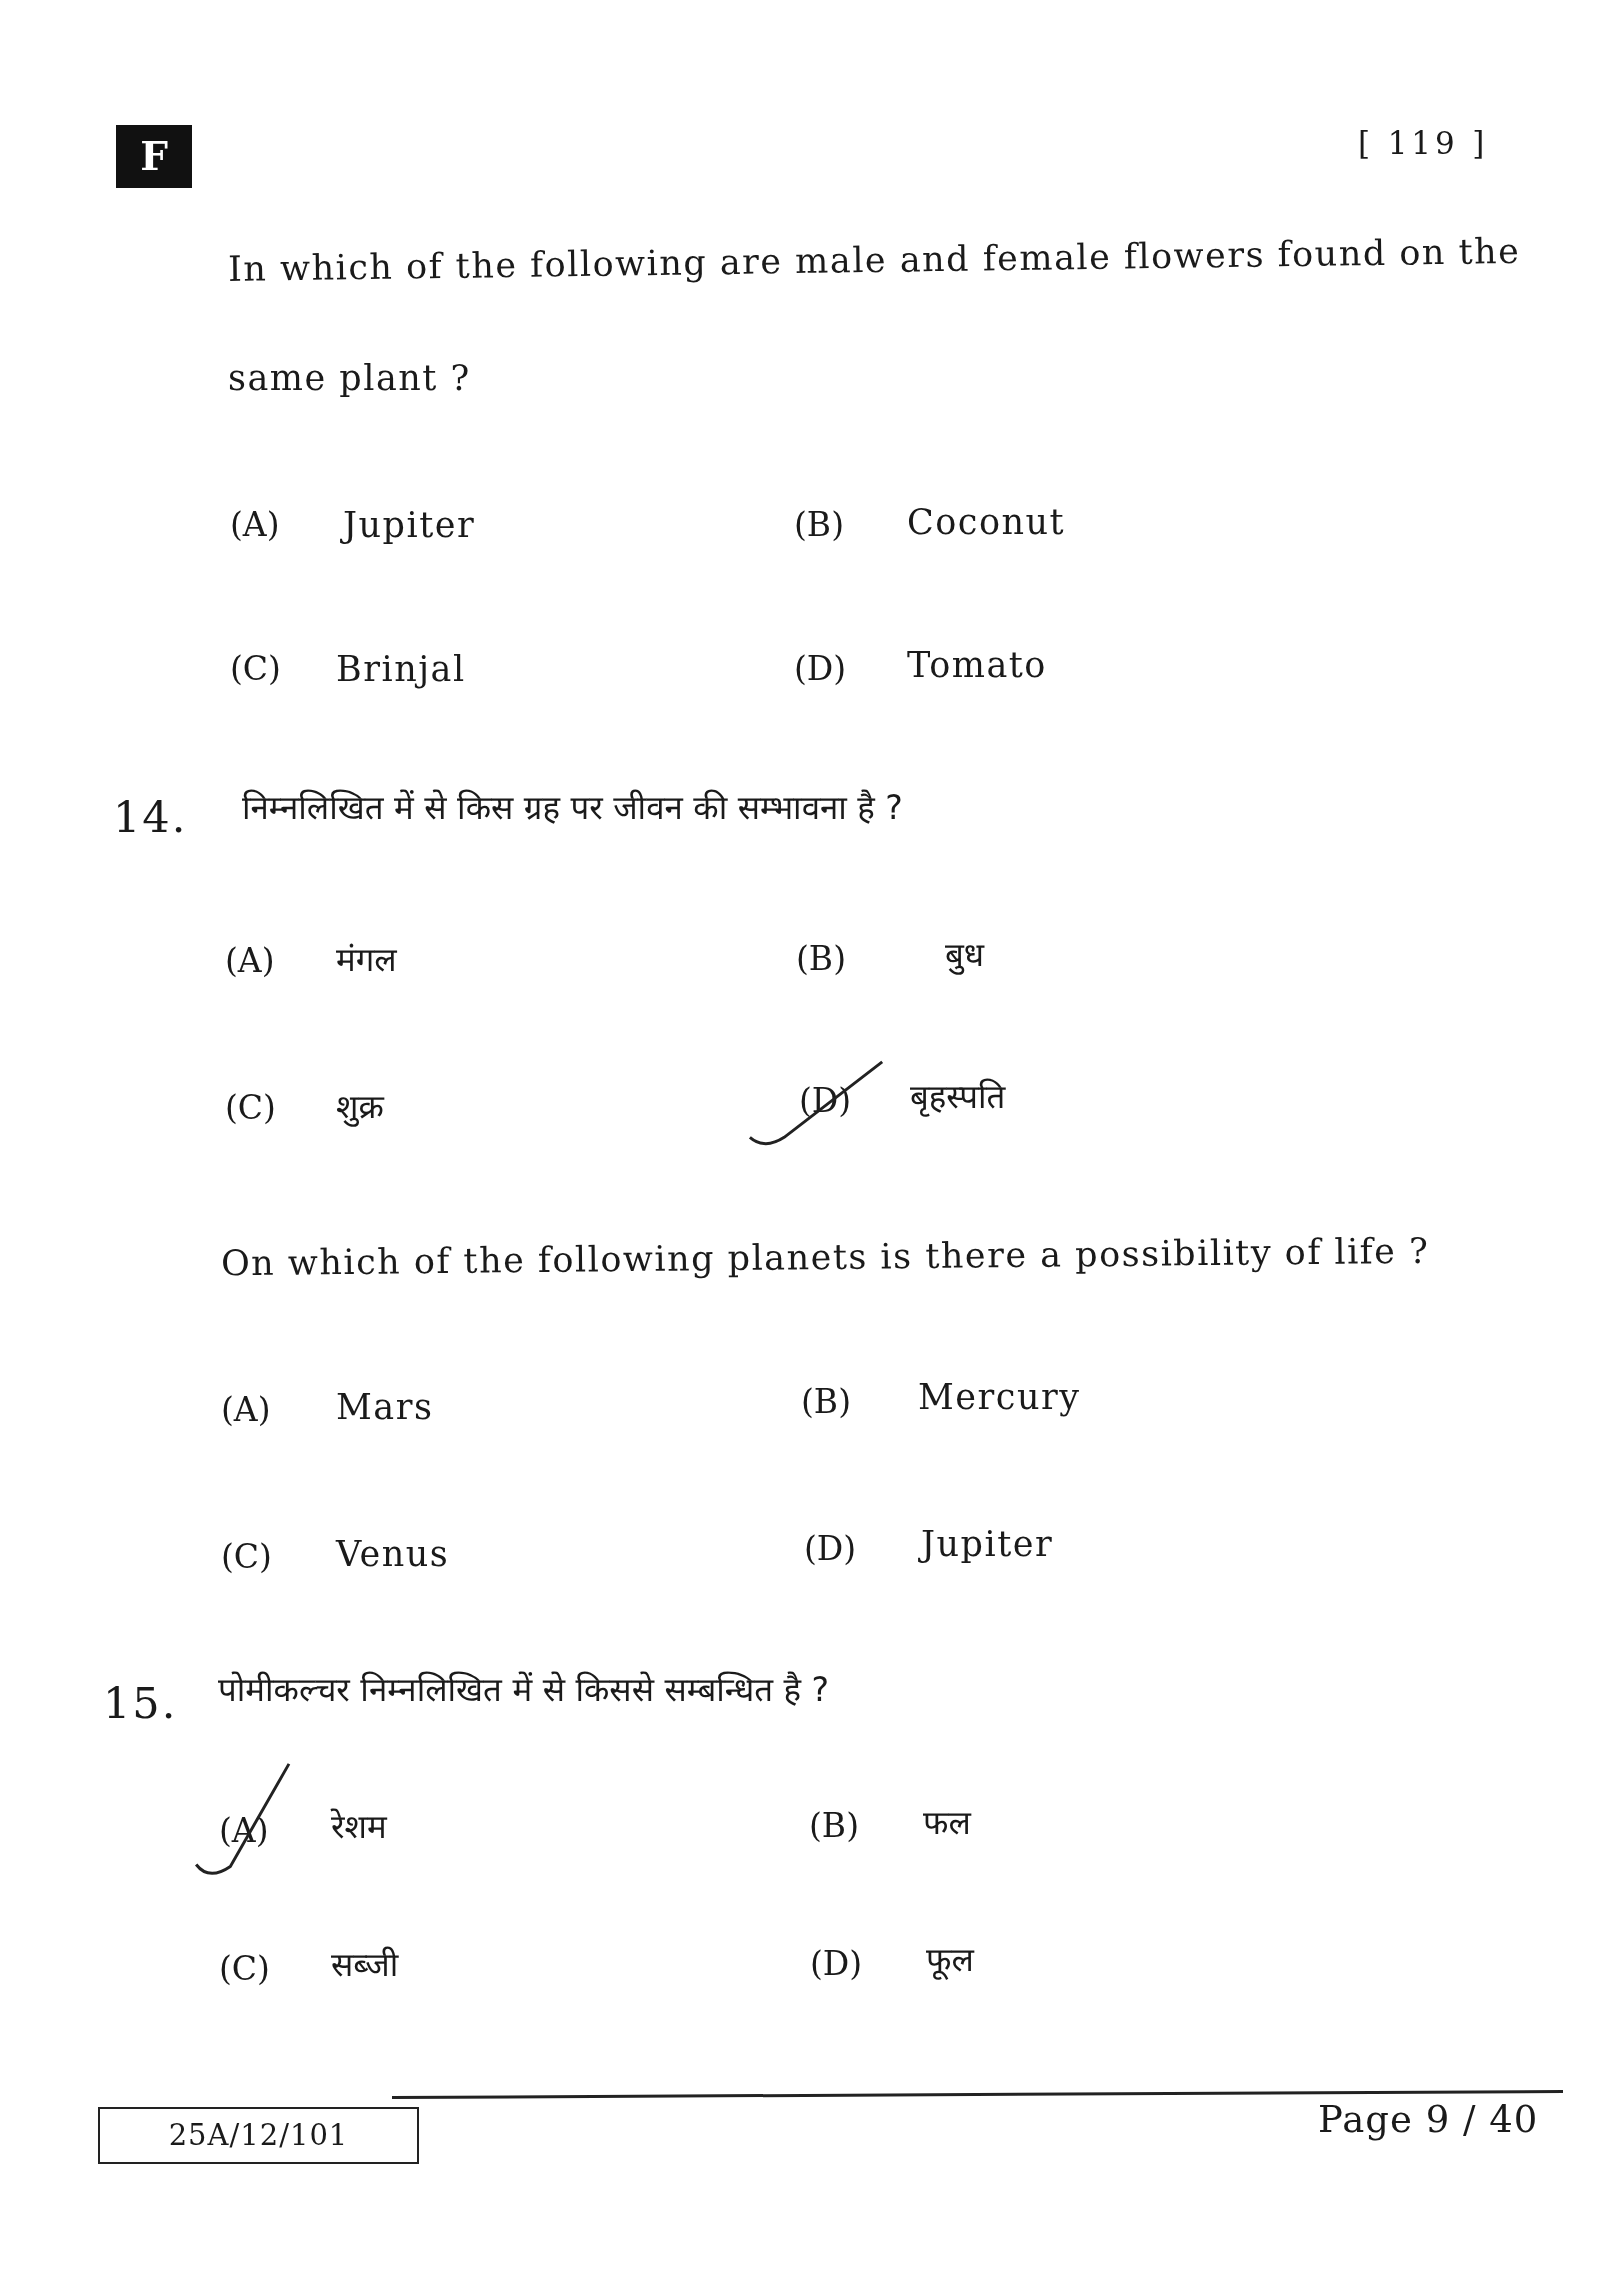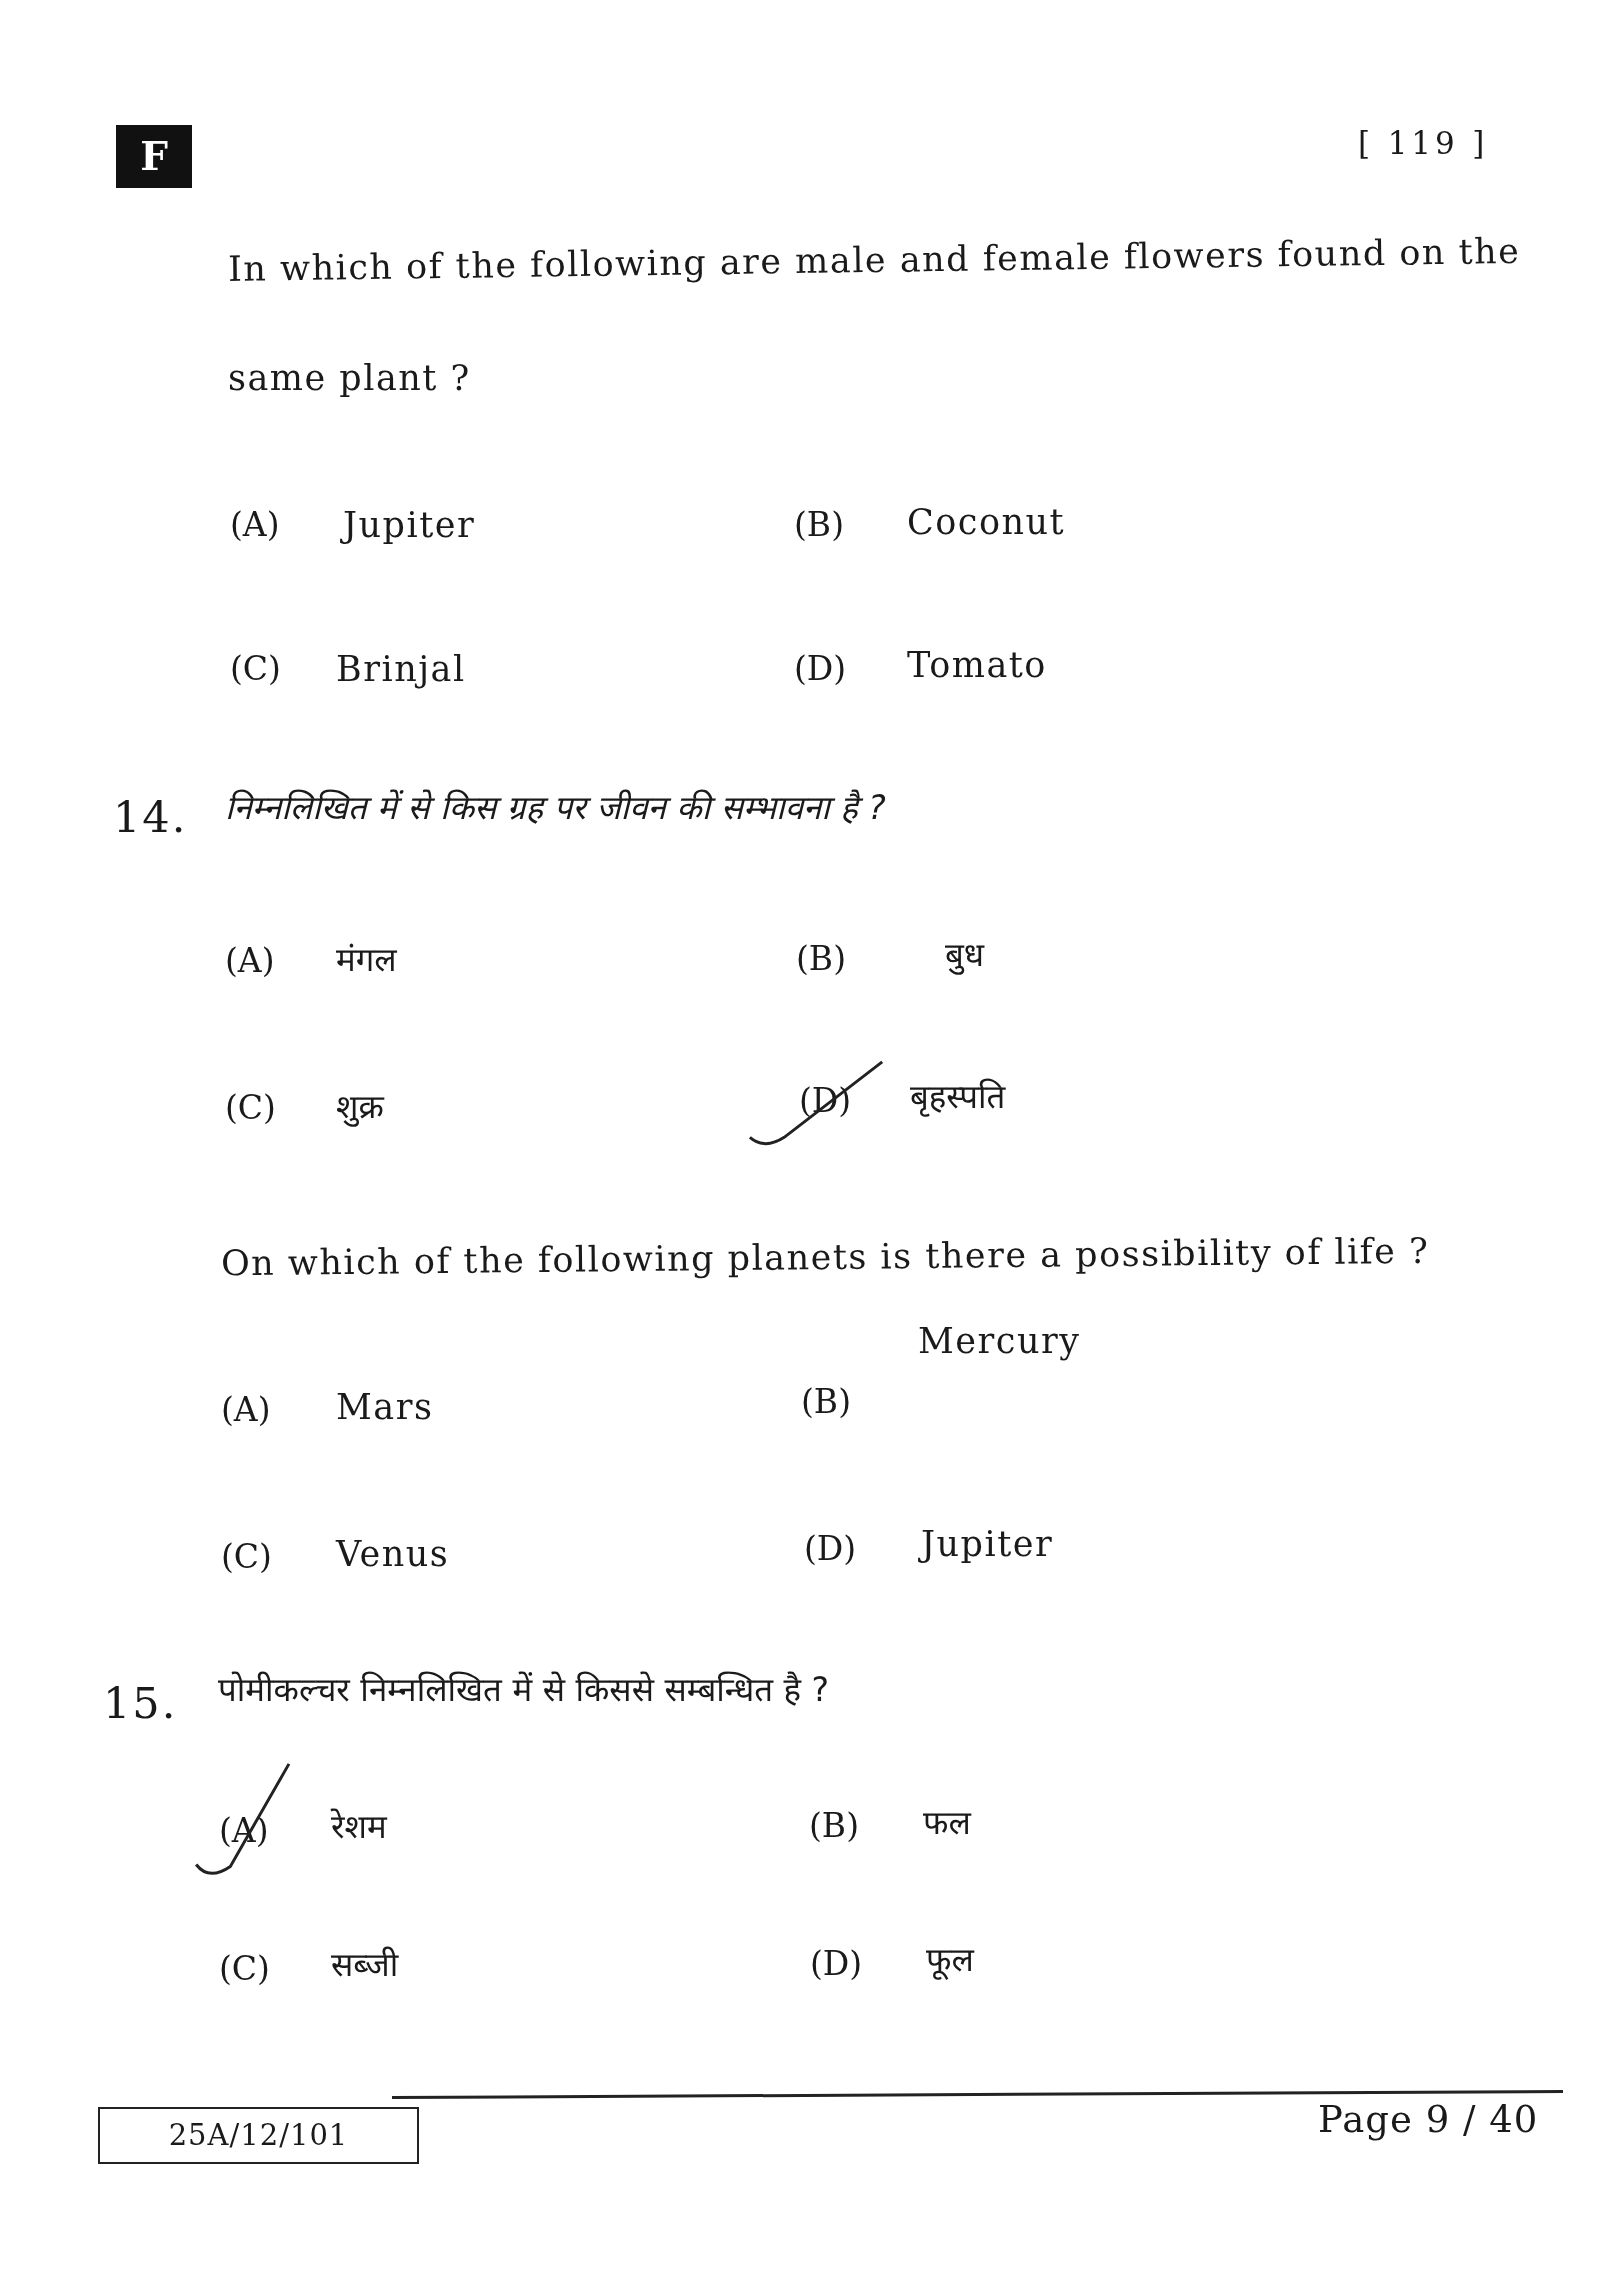--- a/index.html
+++ b/index.html
@@ -33,41 +33,41 @@
 <div class="abs otext" style="left:343px; top:505px;">Jupiter</div>
 <div class="abs olabel" style="left:794px; top:505px;">(B)</div>
 <div class="abs otext" style="left:907px; top:502px;">Coconut</div>
 
 <div class="abs olabel" style="left:230px; top:649px;">(C)</div>
 <div class="abs otext" style="left:336px; top:649px;">Brinjal</div>
 <div class="abs olabel" style="left:794px; top:649px;">(D)</div>
 <div class="abs otext" style="left:907px; top:645px;">Tomato</div>
 
 <div class="abs qnum" style="left:113px; top:792px;">14.</div>
-<div class="abs hin" style="left:225px; top:784px;font-style:italic;">निम्नलिखित में से किस ग्रह पर जीवन की सम्भावना है ?</div>
+<div class="abs hin" style="left:242px; top:784px;">निम्नलिखित में से किस ग्रह पर जीवन की सम्भावना है ?</div>
 
 <div class="abs olabel" style="left:225px; top:941px;">(A)</div>
 <div class="abs hin" style="left:336px; top:936px;">मंगल</div>
 <div class="abs olabel" style="left:796px; top:939px;">(B)</div>
 <div class="abs hin" style="left:907px; top:931px;margin-left:38px;">बुध</div>
 
 <div class="abs olabel" style="left:225px; top:1088px;">(C)</div>
 <div class="abs hin" style="left:336px; top:1083px;">शुक्र</div>
 <div class="abs olabel" style="left:799px; top:1081px;">(D)</div>
 <div class="abs hin" style="left:910px; top:1073px;">बृहस्पति</div>
 <svg class="tick" style="left:745px; top:1054px;" width="147" height="98" viewBox="0 0 150 100">
   <path d="M5 85 Q20 98 40 85 L140 8" stroke="#222" stroke-width="3" fill="none"></path>
 </svg>
 
 <div class="abs qtext" style="left:221px; top:1237px; transform:rotate(-0.6deg);">On which of the following planets is there a possibility of life ?</div>
 
 <div class="abs olabel" style="left:221px; top:1390px;">(A)</div>
 <div class="abs otext" style="left:336px; top:1387px;">Mars</div>
 <div class="abs olabel" style="left:801px; top:1382px;">(B)</div>
-<div class="abs otext" style="left:918px; top:1321px;">Mercury</div>
+<div class="abs otext" style="left:918px; top:1377px;">Mercury</div>
 
 <div class="abs olabel" style="left:221px; top:1537px;">(C)</div>
 <div class="abs otext" style="left:336px; top:1534px;">Venus</div>
 <div class="abs olabel" style="left:804px; top:1529px;">(D)</div>
 <div class="abs otext" style="left:921px; top:1524px;">Jupiter</div>
 
 <div class="abs qnum" style="left:103px; top:1678px;">15.</div>
 <div class="abs hin" style="left:218px; top:1666px;">पोमीकल्चर निम्नलिखित में से किससे सम्बन्धित है ?</div>
 
 <div class="abs olabel" style="left:219px; top:1811px;">(A)</div>

